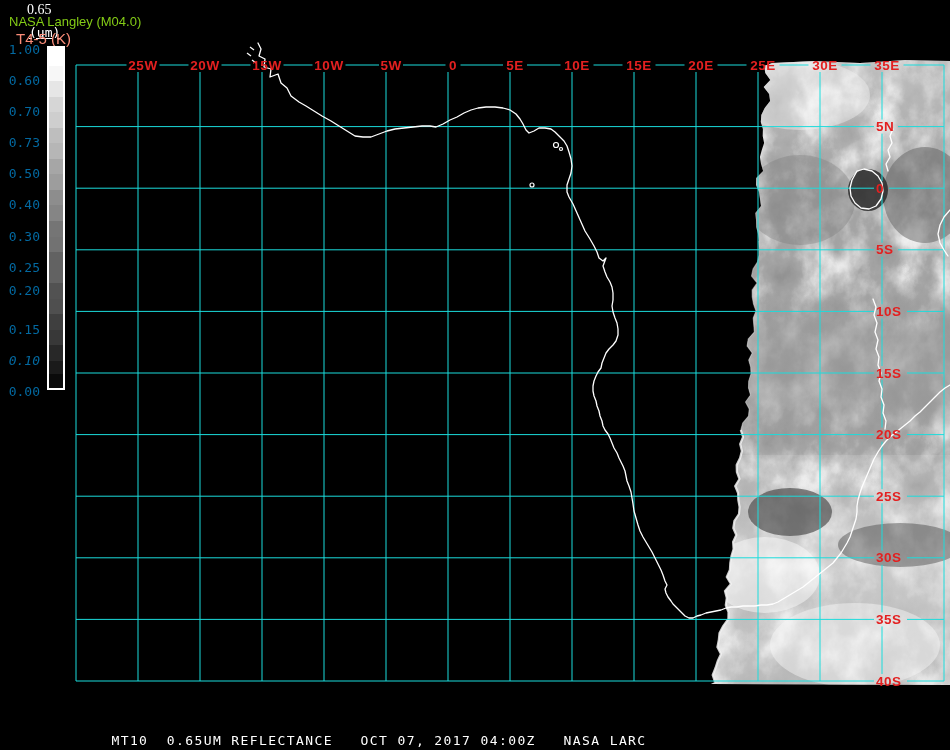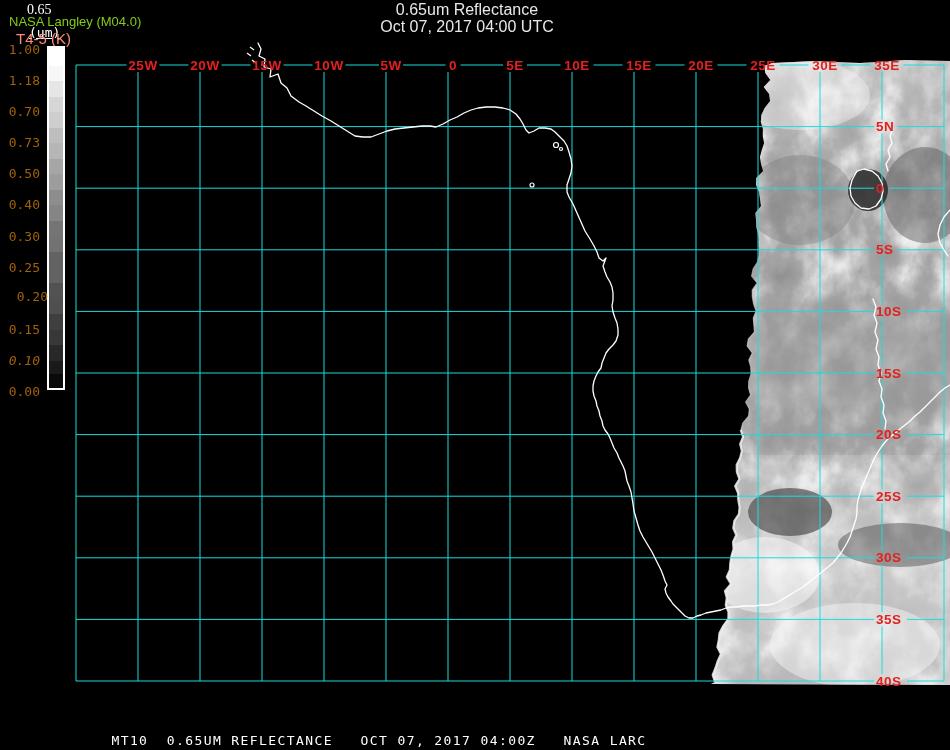--- a/index.html
+++ b/index.html
@@ -6,53 +6,49 @@
   #canvas{position:relative;width:950px;height:750px;background:#000;overflow:hidden;
           font-family:"Liberation Sans",sans-serif;}
   .titleblock{position:absolute;top:1px;left:0;width:934px;text-align:center;
               color:#e8e8e8;font-size:16px;line-height:17px;}
   .ov{position:absolute;white-space:pre;}
   #product-label{left:27px;top:2px;color:#fff;font-family:Liberation Serif, serif;font-size:14px;}
   #source-label{left:9px;top:14px;font-size:13px;}
   #units-label{left:29px;top:25px;color:#fff;font-family:"DejaVu Sans Mono",monospace;font-size:13px;text-decoration:underline;}
   #secondary-label{left:16px;top:30px;font-size:15px;}
   #colorbar-bar{position:absolute;left:47px;top:46px;width:14px;height:340px;border:2px solid #fff;}
-  .cb-label{position:absolute;left:0;width:40px;text-align:right;color:#a16207;
+  .cb-label{position:absolute;left:0;width:40px;text-align:right;color:#0369a1;
             font-family:"DejaVu Sans Mono",monospace;font-size:13px;line-height:14px;}
   #map-svg{position:absolute;left:0;top:0;}
   #footer-caption{position:absolute;top:733px;left:0;width:758px;text-align:center;color:#fff;
                   font-family:"DejaVu Sans Mono",monospace;font-size:13px;letter-spacing:1.4px;white-space:pre;}
 </style>
 </head>
 <body>
 
 <div id="canvas">
 
-  <div class="titleblock">
-    <div>0.65um Reflectance</div>
-    <div>Oct 07, 2017 04:00 UTC</div>
-  </div>
 
   <div class="ov" id="product-label">0.65</div>
   <div class="ov" id="units-label">(um)</div>
   <div class="ov" id="source-label" style="color: #84cc16;">NASA Langley (M04.0)</div>
   <div class="ov" id="secondary-label" style="color: rgb(250, 140, 120);">T4-5 (K)</div>
 
   <div id="colorbar">
     <div id="colorbar-bar" style="background: linear-gradient(rgb(255, 255, 255) 0.588235%, rgb(255, 255, 255) 5.16043%, rgb(247, 247, 247) 5.16043%, rgb(247, 247, 247) 9.73262%, rgb(230, 230, 230) 9.73262%, rgb(230, 230, 230) 14.3048%, rgb(214, 214, 214) 14.3048%, rgb(214, 214, 214) 18.877%, rgb(206, 206, 206) 18.877%, rgb(206, 206, 206) 23.4492%, rgb(190, 190, 190) 23.4492%, rgb(190, 190, 190) 28.0214%, rgb(182, 182, 182) 28.0214%, rgb(182, 182, 182) 32.5936%, rgb(166, 166, 166) 32.5936%, rgb(166, 166, 166) 37.1658%, rgb(157, 157, 157) 37.1658%, rgb(157, 157, 157) 41.738%, rgb(141, 141, 141) 41.738%, rgb(141, 141, 141) 46.3102%, rgb(133, 133, 133) 46.3102%, rgb(133, 133, 133) 50.8824%, rgb(117, 117, 117) 50.8824%, rgb(117, 117, 117) 55.4545%, rgb(114, 114, 114) 55.4545%, rgb(114, 114, 114) 60.0267%, rgb(98, 98, 98) 60.0267%, rgb(98, 98, 98) 64.5989%, rgb(98, 98, 98) 64.5989%, rgb(98, 98, 98) 69.1711%, rgb(82, 82, 82) 69.1711%, rgb(82, 82, 82) 73.7433%, rgb(79, 79, 79) 73.7433%, rgb(79, 79, 79) 78.3155%, rgb(63, 63, 63) 78.3155%, rgb(63, 63, 63) 82.8877%, rgb(56, 56, 56) 82.8877%, rgb(56, 56, 56) 87.4599%, rgb(40, 40, 40) 87.4599%, rgb(40, 40, 40) 92.0321%, rgb(26, 26, 26) 92.0321%, rgb(26, 26, 26) 96.016%, rgb(10, 10, 10) 96.016%, rgb(10, 10, 10) 100%);"></div>
     <div id="colorbar-labels">
         <div class="cb-label" style="top: 43px;">1.00</div>
-        <div class="cb-label" style="top: 74.0909px;">1.18</div>
+        <div class="cb-label" style="top: 74.0909px;">0.60</div>
         <div class="cb-label" style="top: 105.182px;">0.70</div>
         <div class="cb-label" style="top: 136.273px;">0.73</div>
         <div class="cb-label" style="top: 167.364px;">0.50</div>
         <div class="cb-label" style="top: 198.455px;">0.40</div>
         <div class="cb-label" style="top: 229.545px;">0.30</div>
         <div class="cb-label" style="top: 260.636px;">0.25</div>
-        <div class="cb-label" style="top: 290px; padding-left: 8px;">0.20</div>
+        <div class="cb-label" style="top: 284px;">0.20</div>
         <div class="cb-label" style="top: 322.818px;">0.15</div>
         <div class="cb-label" style="top: 353.909px; font-style: italic;">0.10</div>
         <div class="cb-label" style="top: 385px;">0.00</div>
       </div>
   </div>
 
   <svg id="map-svg" width="950" height="750" viewBox="0 0 950 750" xmlns="http://www.w3.org/2000/svg">
       <defs>
         <filter id="cloudF" x="-5%" y="-5%" width="110%" height="110%">
           <feTurbulence type="fractalNoise" baseFrequency="0.030 0.024" numOctaves="5" seed="11"></feTurbulence>

